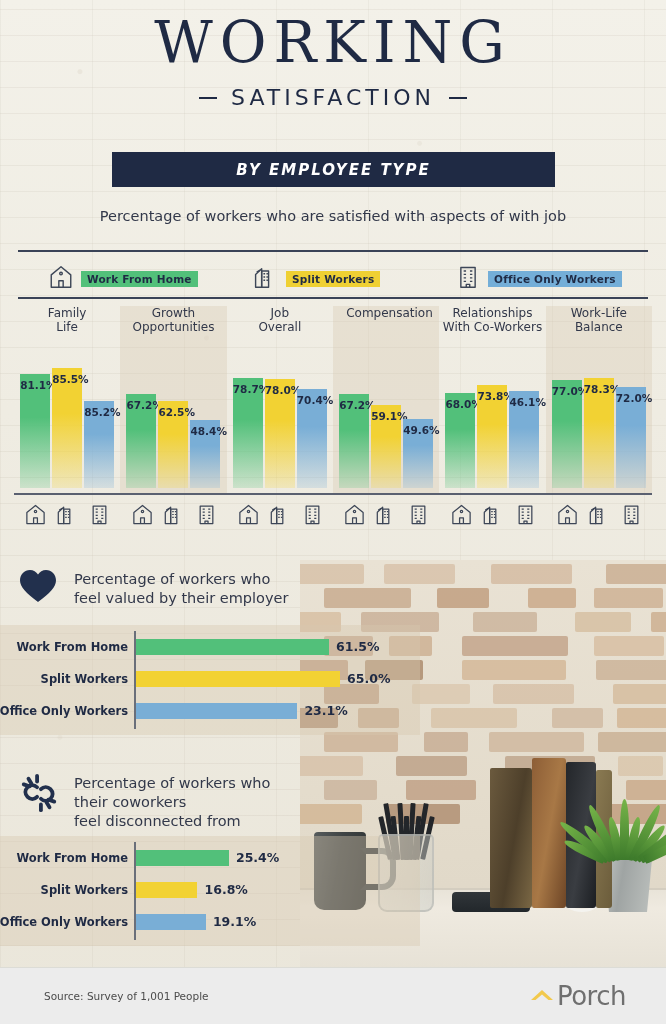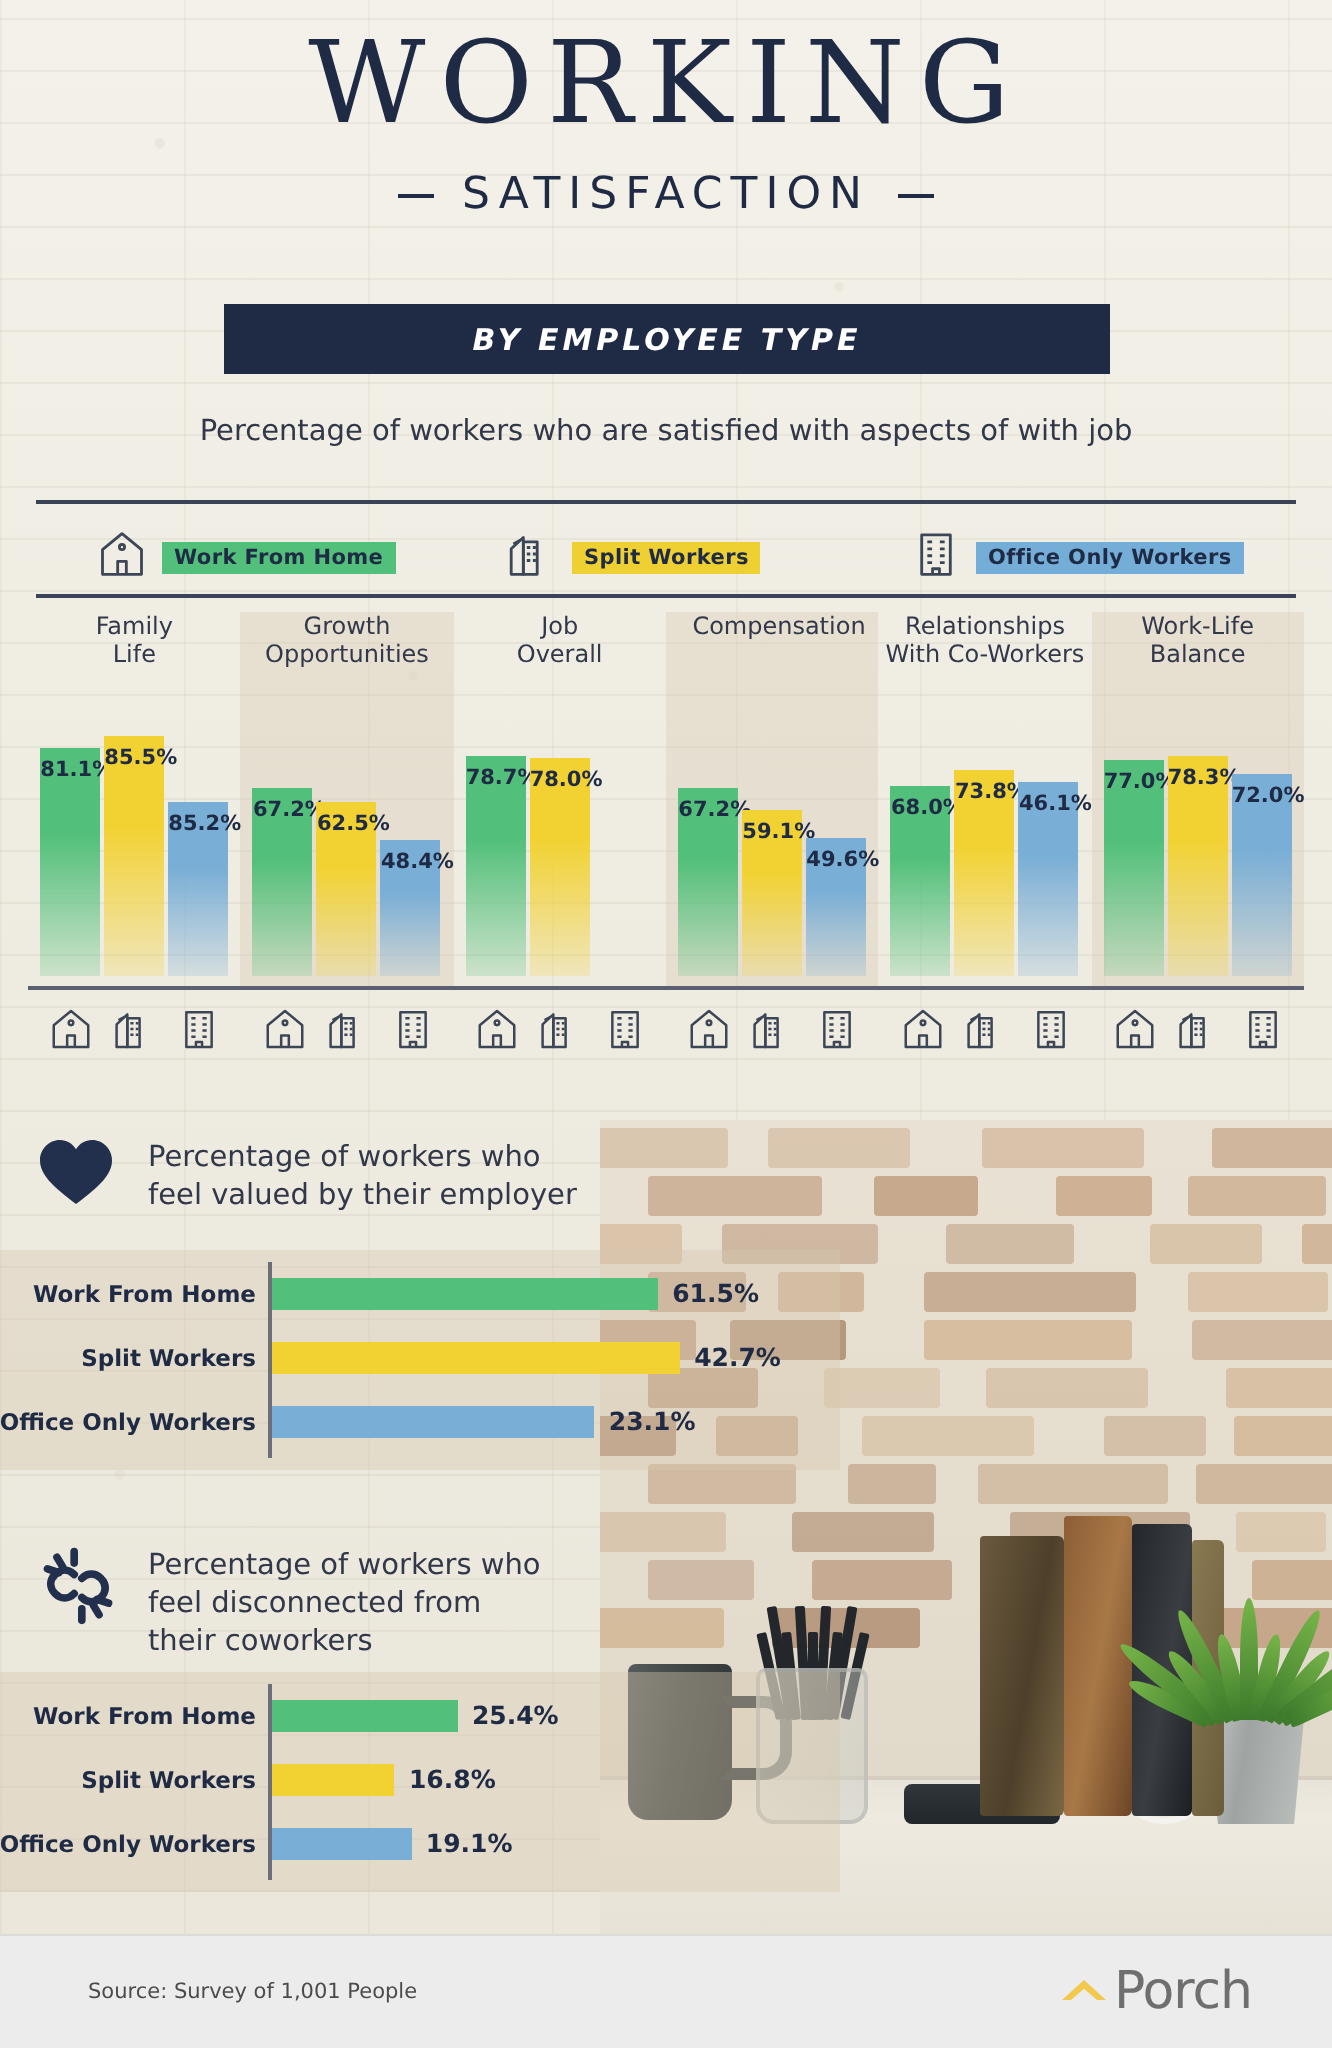--- a/index.html
+++ b/index.html
@@ -328,20 +328,24 @@
         </div>
         <div class="bars">
           <div class="bar" style="left: 6.16667px; height: 110.18px;">
             <div class="bar-fill" style="background: linear-gradient(rgb(82, 192, 122) 0%, rgb(82, 192, 122) 38%, rgba(82, 192, 122, 0.22) 100%);"></div>
             <div class="bar-val">78.7%</div>
           </div>
           <div class="bar" style="left: 38.1667px; height: 109.2px;">
             <div class="bar-fill" style="background: linear-gradient(rgb(242, 210, 51) 0%, rgb(242, 210, 51) 38%, rgba(242, 210, 51, 0.22) 100%);"></div>
             <div class="bar-val">78.0%</div>
           </div>
+          <div class="bar" style="left: 70.1667px; height: 98.56px;">
+            <div class="bar-fill" style="background: linear-gradient(rgb(121, 174, 214) 0%, rgb(121, 174, 214) 38%, rgba(121, 174, 214, 0.22) 100%);"></div>
+            <div class="bar-val">70.4%</div>
+          </div>
         </div>
       </div>
       <div class="colpanel" style="left: 319px; width: 106.333px;"></div>
       <div class="grp" style="left: 319px; width: 113px;">
         <div class="grp-label">
           <div>Compensation</div>
         </div>
         <div class="bars">
           <div class="bar" style="left: 6.16667px; height: 94.08px;">
             <div class="bar-fill" style="background: linear-gradient(rgb(82, 192, 122) 0%, rgb(82, 192, 122) 38%, rgba(82, 192, 122, 0.22) 100%);"></div>
@@ -551,21 +555,21 @@
   <div class="hpanel" id="panel-valued" style="top: 625px; height: 110px;">
       <div class="hvaxis" style="left: 134px; top: 6px; height: 98px;"></div>
       <div class="hrow" style="top: 14px; left: 0px; right: 0px;">
         <div class="hlabel" style="right: 292px; width: auto; left: auto;">Work From Home</div>
         <div class="hbar" style="left: 136px; width: 193.11px; background: rgb(82, 192, 122);"></div>
         <div class="hval" style="left: 336.11px;">61.5%</div>
       </div>
       <div class="hrow" style="top: 46px; left: 0px; right: 0px;">
         <div class="hlabel" style="right: 292px; width: auto; left: auto;">Split Workers</div>
         <div class="hbar" style="left: 136px; width: 204.1px; background: rgb(242, 210, 51);"></div>
-        <div class="hval" style="left: 347.1px;">42.7%</div>
+        <div class="hval" style="left: 347.1px;">65.0%</div>
       </div>
       <div class="hrow" style="top: 78px; left: 0px; right: 0px;">
         <div class="hlabel" style="right: 292px; width: auto; left: auto;">Office Only Workers</div>
         <div class="hbar" style="left: 136px; width: 161.396px; background: rgb(121, 174, 214);"></div>
         <div class="hval" style="left: 304.396px;">23.1%</div>
       </div>
     </div>
 
   <div class="sec" id="sec-disc" style="top:772px;">
     <div class="sec-head">
@@ -578,22 +582,22 @@
               <path d="M6 13 12 15"></path>
               <path d="M20 4 20 10"></path>
             <path d="M33 37 30 32"></path>
               <path d="M38 31 32 29"></path>
               <path d="M24 40 24 34"></path>
           </g>
         </svg>
       </div>
       <div class="sec-title">
         <div>Percentage of workers who</div>
+        <div>their coworkers</div>
         <div>feel disconnected from</div>
-        <div>their coworkers</div>
       </div>
     </div>
   </div>
   <div class="hpanel" id="panel-disc" style="top: 836px; height: 110px;">
       <div class="hvaxis" style="left: 134px; top: 6px; height: 98px;"></div>
       <div class="hrow" style="top: 14px; left: 0px; right: 0px;">
         <div class="hlabel" style="right: 292px; width: auto; left: auto;">Work From Home</div>
         <div class="hbar" style="left: 136px; width: 92.964px; background: rgb(82, 192, 122);"></div>
         <div class="hval" style="left: 235.964px;">25.4%</div>
       </div>

